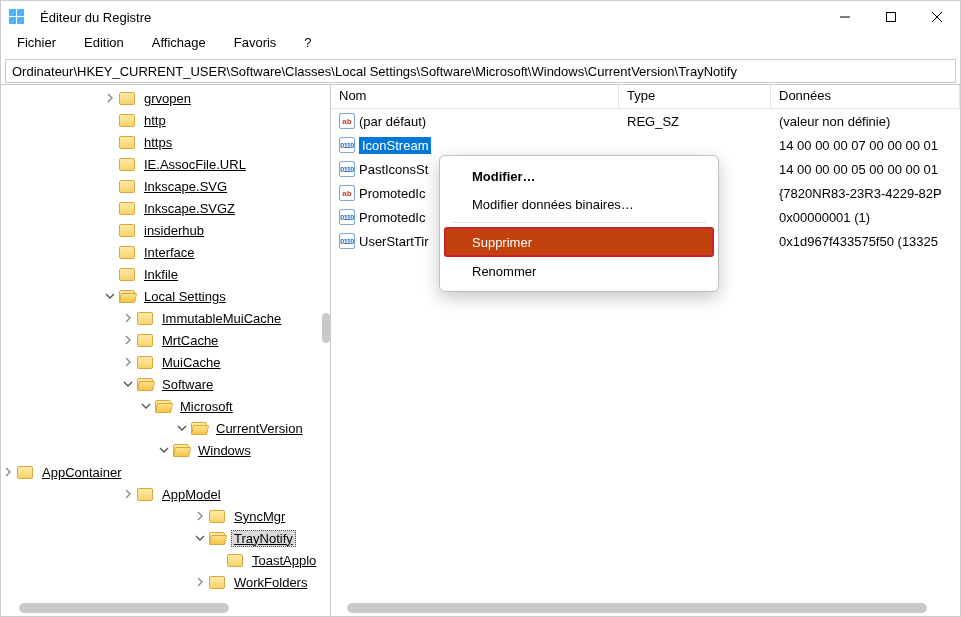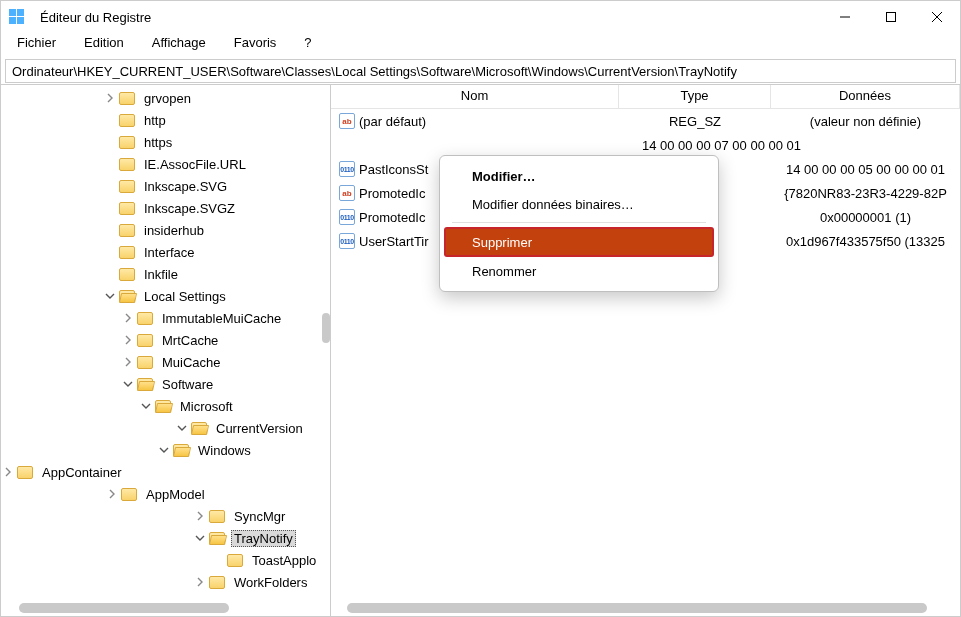--- a/index.html
+++ b/index.html
@@ -17,23 +17,23 @@
 
 .menubar { height: 26px; display: flex; align-items: flex-start; padding: 0 8px; gap: 12px; }
 .menubar .menuitem { padding: 2px 8px; }
 
 
 .addressbar { height: 24px; border: 1px solid #ccc; margin: 0 4px 1px 4px; display: flex; align-items: center; padding: 0 6px; font-size: 13px; }
 
 
 .split { flex: 1; display: flex; overflow: hidden; border-top: 1px solid #ccc; }
 .left-pane { width: 330px; border-right: 1px solid #ccc; display: flex; flex-direction: column; overflow: hidden; position: relative; }
-.right-pane { flex: 1; display: flex; flex-direction: column; overflow: hidden; position: relative; text-align: center; }
-
-.tree { flex: 1; overflow: hidden; padding-top: 2px; }
+.right-pane { flex: 1; display: flex; flex-direction: column; overflow: hidden; position: relative; }
+
+.tree { flex: 1; overflow: hidden; padding-top: 2px; text-decoration: underline; }
 .tree-row { height: 22px; display: flex; align-items: center; white-space: nowrap; }
 .tree-row.selected .label { background: #d9d9d9; border: 1px dotted #555; padding: 0 2px; }
 .chevron { width: 14px; height: 14px; display: flex; align-items: center; justify-content: center; margin-right: 2px; }
 .folder { width: 16px; height: 13px; background: linear-gradient(#ffe9a6,#f9d36b); border: 1px solid #d9a93b; border-radius: 2px; margin-right: 6px; position: relative; }
 .folder.open { background: linear-gradient(#ffe9a6,#ffd873); }
 .folder.open::after { content:""; position:absolute; left:-1px; right:-1px; bottom:-1px; height:8px; background: linear-gradient(#ffe08a,#f7c544); border:1px solid #d9a93b; border-radius:1px; transform: skewX(-12deg); transform-origin: bottom left;}
 .tree .label { padding: 1px 3px; }
 
 
 .list-header { height: 24px; display: flex; border-bottom: 1px solid #e5e5e5; }
@@ -237,21 +237,21 @@
         </div>
         <div class="tree-row" style="">
           <span class="chevron">
             <svg width="10" height="10" viewBox="0 0 10 10">
               <path d="M3 1 L7 5 L3 9" fill="none" stroke="#888" stroke-width="1.4"></path>
             </svg>
           </span>
           <span class="folder"></span>
           <span class="label">AppContainer</span>
         </div>
-        <div class="tree-row" style="padding-left: 84px; margin-left: 20px;">
+        <div class="tree-row" style="padding-left: 120px;">
           <span class="chevron">
             <svg width="10" height="10" viewBox="0 0 10 10">
               <path d="M3 1 L7 5 L3 9" fill="none" stroke="#888" stroke-width="1.4"></path>
             </svg>
           </span>
           <span class="folder"></span>
           <span class="label">AppModel</span>
         </div>
         <div class="tree-row" style="padding-left: 192px;">
           <span class="chevron">
@@ -300,20 +300,24 @@
 
       <div class="list-row">
           <div class="cell name">
             <span class="val-icon str">ab</span>
             <span class="valname">(par défaut)</span>
           </div>
           <div class="cell type">REG_SZ</div>
           <div class="cell data">(valeur non définie)</div>
         </div>
         <div class="list-row selected">
+          <div class="cell name">
+            <span class="val-icon bin">011 0</span>
+            <span class="valname">IconStream</span>
+          </div>
           <div class="cell type"></div>
           <div class="cell data">14 00 00 00 07 00 00 00 01</div>
         </div>
         <div class="list-row">
           <div class="cell name">
             <span class="val-icon bin">011 0</span>
             <span class="valname">PastIconsSt</span>
           </div>
           <div class="cell type"></div>
           <div class="cell data">14 00 00 00 05 00 00 00 01</div>

